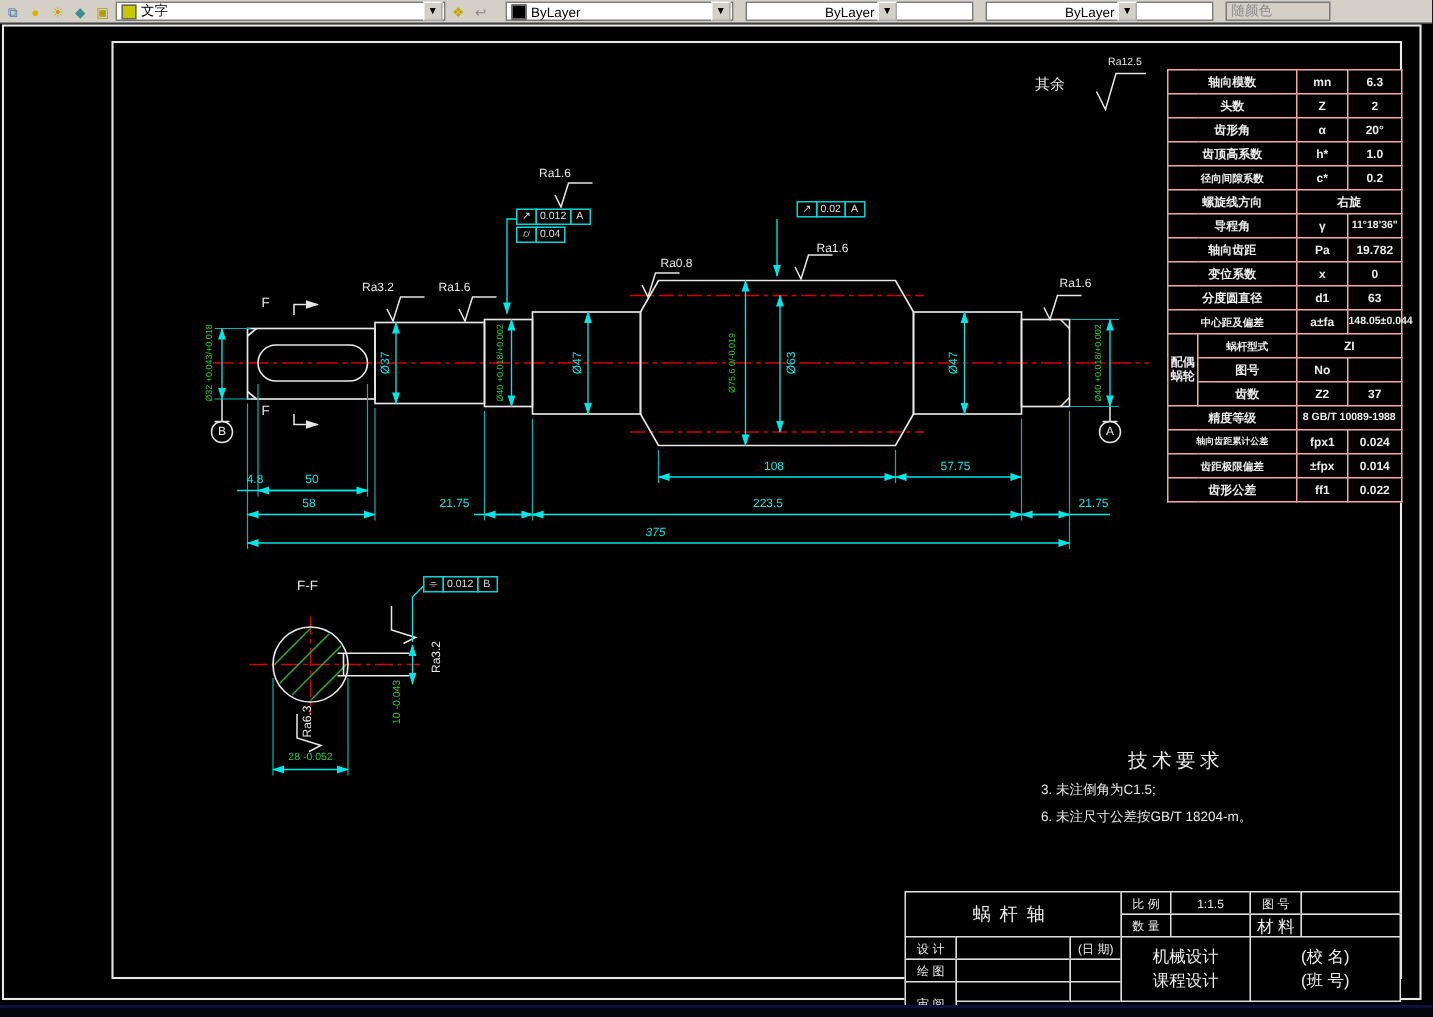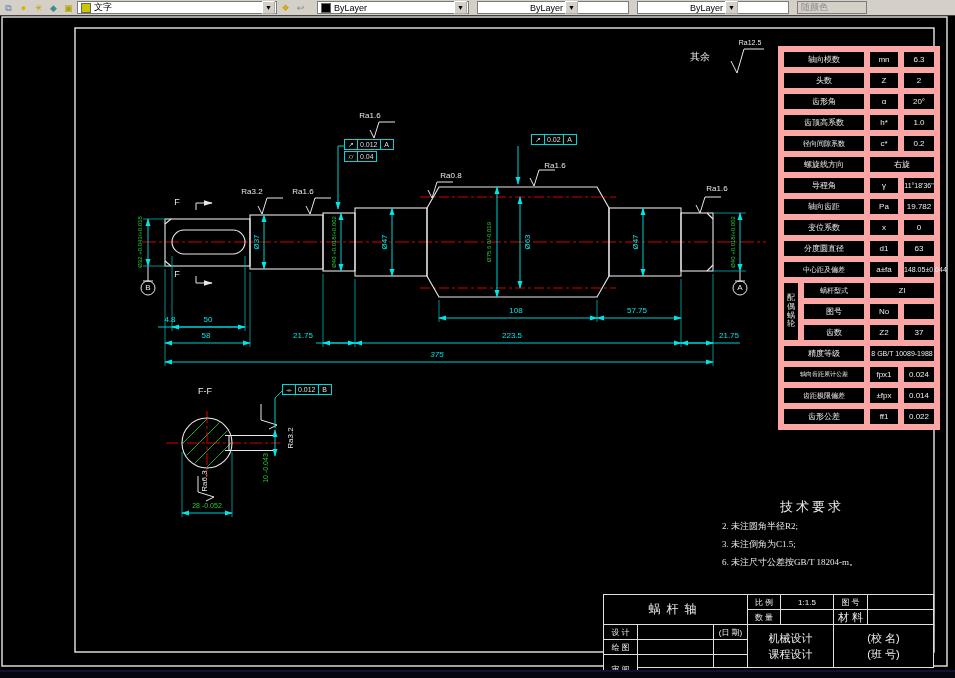--- a/index.html
+++ b/index.html
@@ -25,27 +25,27 @@
        transform:translate(-50%,-50%);}
   .ann.rot{transform:translate(-50%,-50%) rotate(-90deg);}
   .cy{color:#00e5e5;} .gr{color:#22cc33;} .wh{color:#e8e8e8;}
   
   .fcf{position:absolute;display:flex;background:#000;}
   .fcf span{border:1px solid #00d5d5;color:#dfdfdf;font-size:7px;line-height:9px;
             padding:0 2px;min-width:8px;text-align:center;margin-left:-1px;}
   
   #ptable{position:absolute;left:778px;top:30px;border-collapse:collapse;table-layout:fixed;
           width:156px;background:#000;}
-  #ptable td{border:6px solid #fca5a5;color:#ececec;font-size:8px;text-align:center;
-             padding:0;height:15px;overflow:hidden;white-space:nowrap;}
+  #ptable td{border:1px solid #fca5a5;color:#ececec;font-size:8px;text-align:center;
+             padding:0;height:15px;overflow:hidden;white-space:nowrap;font-weight:bold;}
   #ptable td.grp{width:20px;font-size:8px;line-height:1.1;white-space:normal;}
   #ptable td.small{font-size:7px;} #ptable td.tiny{font-size:6px;}
   #ptable td.val{overflow:visible;}
   
-  #techreq{position:absolute;left:722px;top:482px;width:215px;color:#e8e8e8;font-family:Liberation Serif, serif;}
+  #techreq{position:absolute;left:694px;top:482px;width:215px;color:#e8e8e8;}
   #techreq .trtitle{font-size:13px;letter-spacing:3px;margin-left:58px;margin-bottom:4px;}
   #techreq .trline{font-size:9px;margin-bottom:5px;}
   
   #tblock{position:absolute;left:603px;top:578px;width:331px;height:74px;color:#ececec;
           font-size:9px;}
   #tblock .cell{position:absolute;border:1px solid #e0e0e0;box-sizing:border-box;
                 display:flex;align-items:center;justify-content:center;text-align:center;
                 overflow:hidden;background:#000;}
   #botstrip{position:absolute;left:0;top:670px;width:955px;height:8px;background:#050510;
             border-top:2px solid #10103a;}
@@ -53,21 +53,21 @@
 </head>
 <body>
 <div id="app">
 
   <div id="toolbar">
     <span class="tb-ico" style="color:#5577aa">⧉</span>
     <span class="tb-ico" style="color:#d8b400">●</span>
     <span class="tb-ico" style="color:#c8a000">☀</span>
     <span class="tb-ico" style="color:#3b8f8f">◆</span>
     <span class="tb-ico" style="color:#b0a000">▣</span>
-    <span class="combo" style="width:200px">
+    <span class="combo" style="width:220px">
       <span style="display:inline-flex;align-items:center">
           <span class="sw" style="background:#c8c800"></span>
           <span>文字</span>
         </span>
       <span class="arrow">▼</span>
     </span>
     <span class="tb-ico" style="color:#c8a000">❖</span>
     <span class="tb-ico" style="color:#888">↩</span>
     <span class="combo" style="width:152px;margin-left:8px">
       <span style="display:inline-flex;align-items:center">
@@ -382,21 +382,20 @@
         <div class="fcf" style="left: 283px; top: 368px;">
           <span>⌯</span>
           <span>0.012</span>
           <span>B</span>
         </div>
       </div>
 
     <div id="techreq">
       <div class="trtitle">技术要求</div>
       <div id="trlines">
-          <div class="trline">2. 未注圆角半径R2;</div>
           <div class="trline">3. 未注倒角为C1.5;</div>
           <div class="trline">6. 未注尺寸公差按GB/T 18204-m。</div>
         </div>
     </div>
 
     <div id="tblock">
       <div class="cell" style="left:0;top:0;width:145px;height:31px;font-size:12px;letter-spacing:6px">蜗杆轴</div>
       <div class="cell" style="left:144px;top:0;width:34px;height:16px;font-size:8px">比 例</div>
       <div class="cell" style="left:177px;top:0;width:54px;height:16px;font-size:8px">1:1.5</div>
       <div class="cell" style="left:230px;top:0;width:35px;height:16px;font-size:8px">图 号</div>

